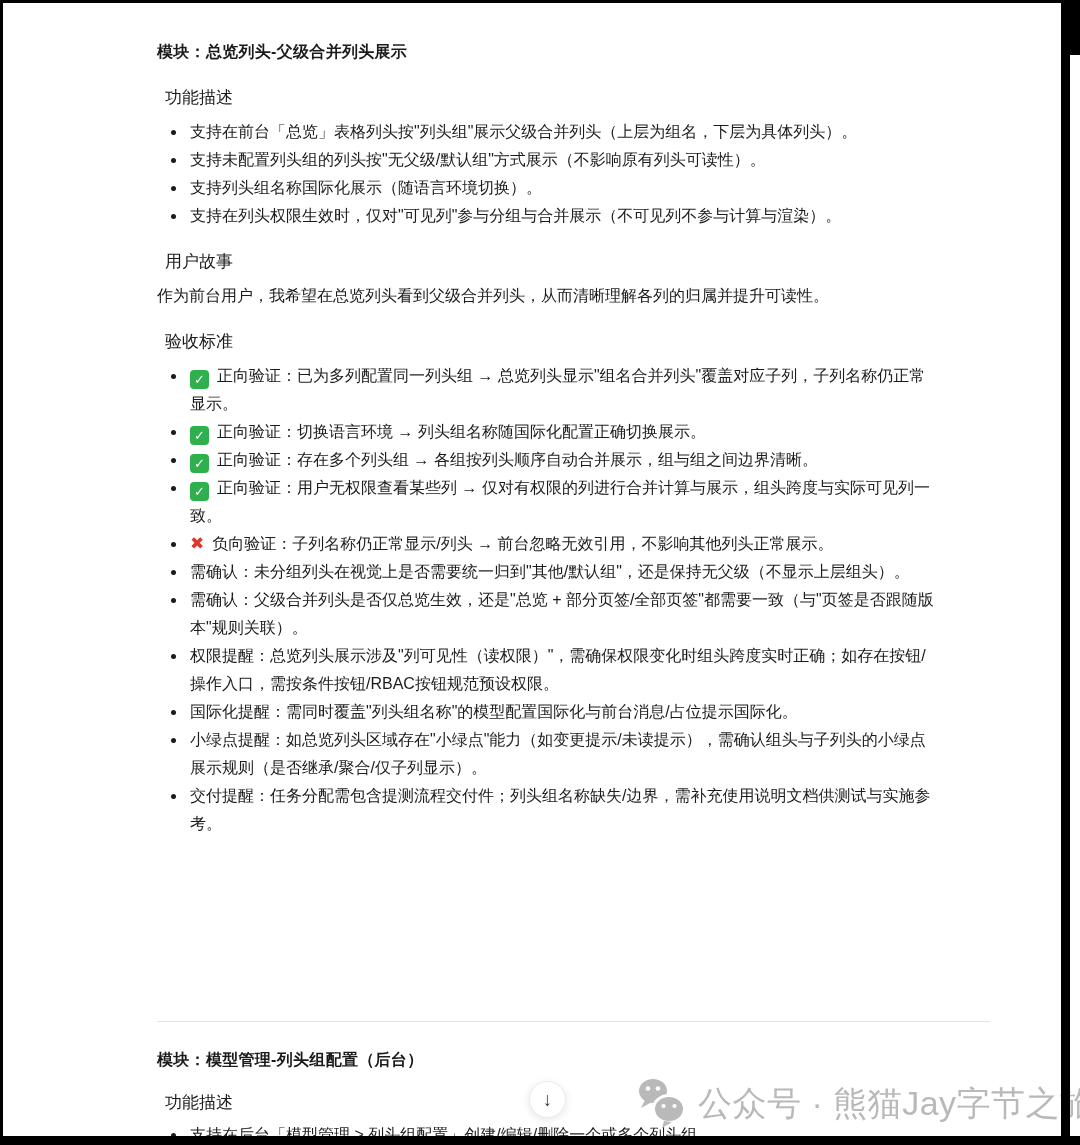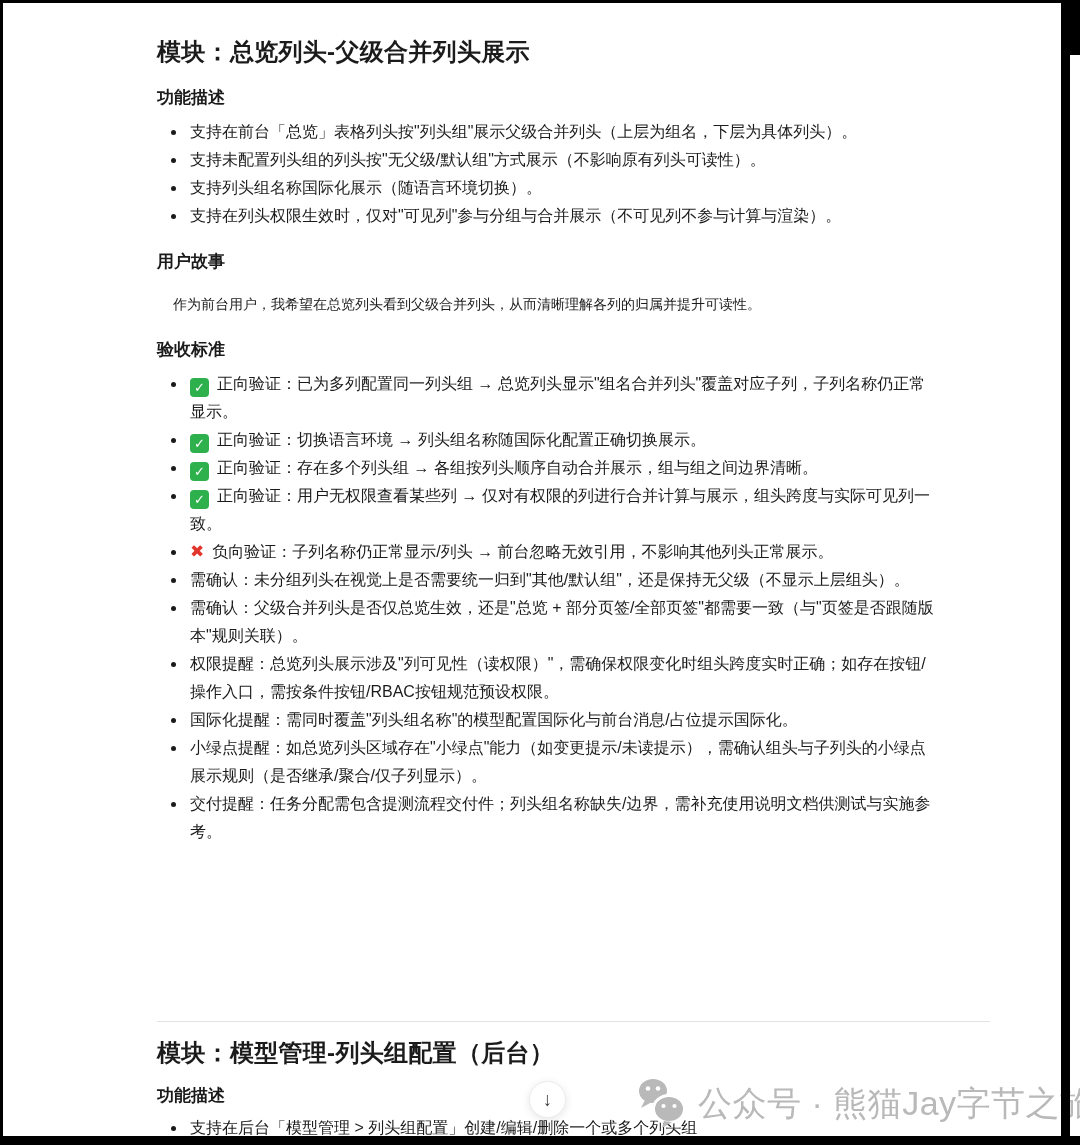--- a/index.html
+++ b/index.html
@@ -11,40 +11,40 @@
   
   .edge { position:absolute; background:#000; z-index:60; }
   .edge-top    { left:0; top:0; width:1080px; height:3px; }
   .edge-left   { left:0; top:0; width:3px; height:1145px; }
   .edge-right  { left:1061px; top:0; width:9px; height:1145px; }
   .edge-bottom { left:0; top:1136px; width:1080px; height:9px; }
   .edge-corner { left:1070px; top:0; width:10px; height:55px; }
 
   .content { position:absolute; left:157px; top:38px; width:783px; }
 
-  .module-title { font-size:24px; font-weight:700; line-height:28px; margin:0; letter-spacing:0.3px; }
-  .sec-heading  { font-size:17px; font-weight:700; line-height:24px; margin:20px 0 8px; }
-  .para { font-size:14px; line-height:28px; margin:16px; }
+  .module-title { font-size:16px; font-weight:700; line-height:28px; margin:0; letter-spacing:0.3px; }
+  .sec-heading  { font-size:17px; font-weight:400; line-height:24px; margin:20px 8px 8px; }
+  .para { font-size:16px; line-height:28px; margin:0; }
 
   .blist { margin:0; padding:0; list-style:none; }
   .bitem { display:flex; font-size:16px; line-height:28px; }
   .bullet-dot { flex:0 0 auto; width:5px; height:5px; border-radius:50%; background:#1b1b1b; margin:12px 14px 0 14px; }
   .btext { flex:1 1 auto; }
 
   .emoji { display:inline-block; margin-right:8px; }
   .check {
     width:19px; height:19px; background:#2eb14c; border-radius:4px;
     color:#fff; text-align:center; line-height:19px; font-size:13px; font-weight:700;
     vertical-align:-3px;
   }
   .cross { color:#e2352b; font-weight:700; font-size:17px; }
 
   .module2 { position:absolute; left:157px; top:1021px; width:833px; z-index:5; }
   .divider { border:0; border-top:1px solid #e3e3e3; margin:0; width:833px; height:0; }
-  .module2 .module-title { margin-top:17px; }
+  .module2 .module-title { margin-top:24px; }
   .module2 .sec-heading { margin-top:17px; margin-bottom:6px; }
   .module2 .btext { max-width:750px; }
 
   .scroll-btn {
     position:absolute; left:529px; top:1081px; width:37px; height:37px; box-sizing:border-box;
     border-radius:50%; background:#fff; border:1px solid #ececec;
     box-shadow:0 2px 8px rgba(0,0,0,0.10);
     display:flex; align-items:center; justify-content:center;
     font-size:19px; color:#3c3c3c; z-index:30; cursor:pointer;
   }

